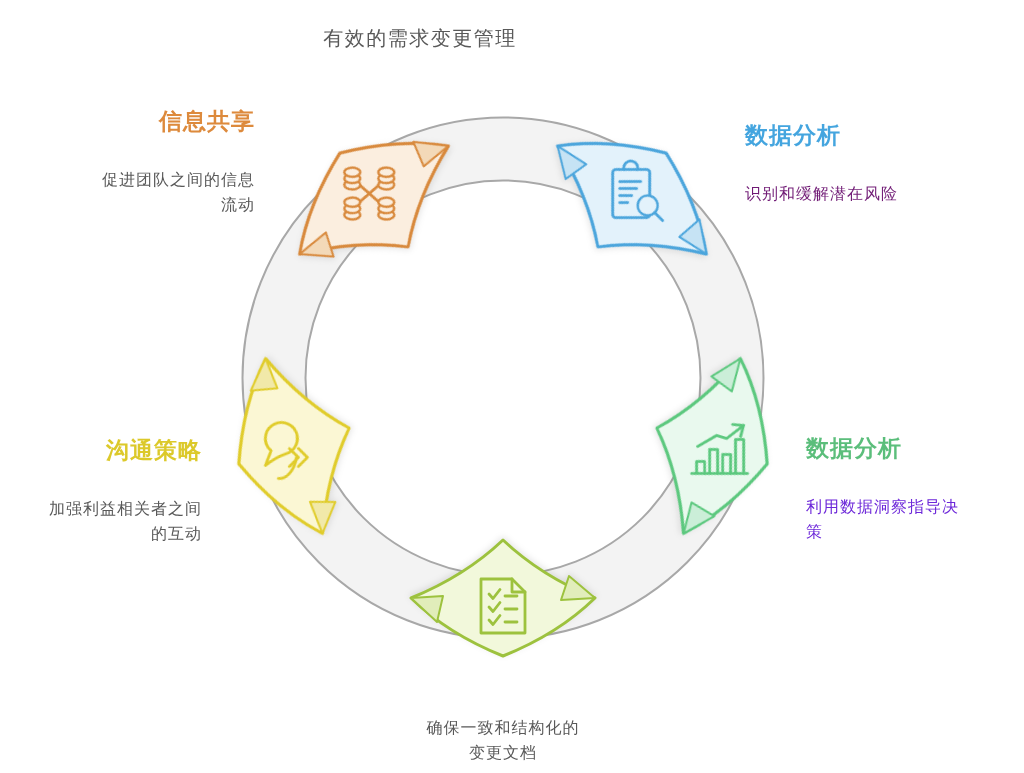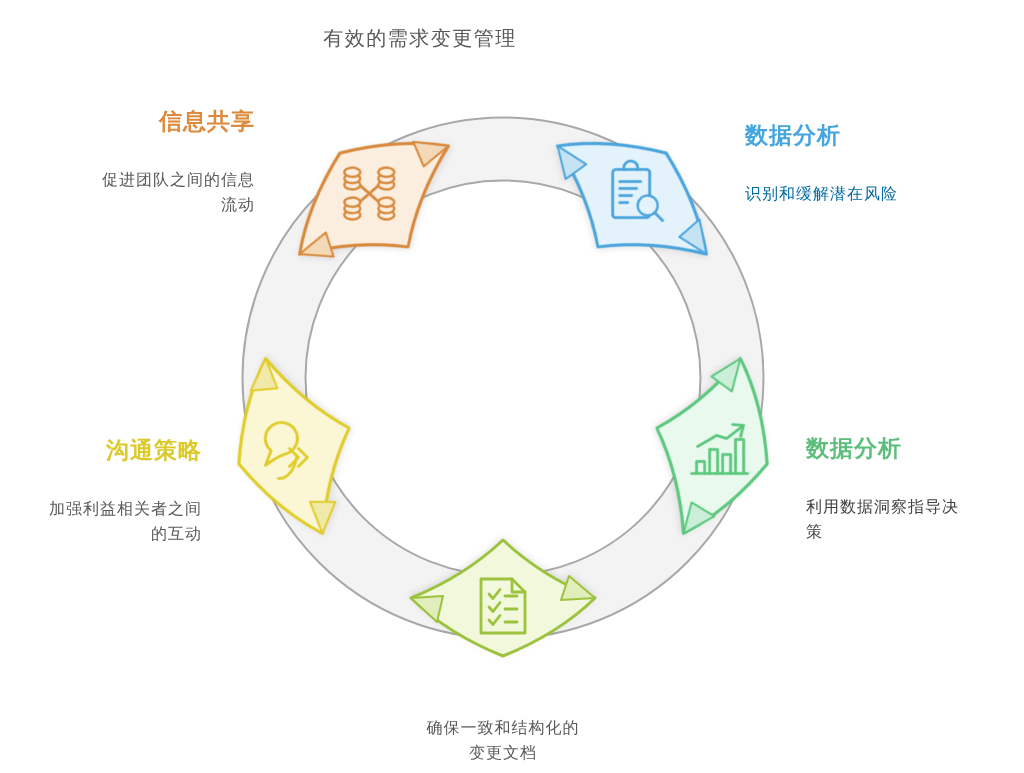--- a/index.html
+++ b/index.html
@@ -120,26 +120,26 @@
   </svg>
 
   <div class="node-text nt0" style="--nc: #D8893C; --nf: #FBEEDF; --nd: #F3D9B8; --nl: #DD8A3C;">
     <div class="node-label">信息共享</div>
     <div class="node-desc" style="color: rgb(89, 89, 89);">促进团队之间的信息
 流动</div>
   </div>
 
   <div class="node-text nt1" style="--nc: #4BA5DC; --nf: #E3F2FB; --nd: #C6E3F4; --nl: #44A5DF;">
     <div class="node-label">数据分析</div>
-    <div class="node-desc" style="color: #0369a1;">识别和缓解潜在风险</div>
+    <div class="node-desc" style="color: #701a75;">识别和缓解潜在风险</div>
   </div>
 
   <div class="node-text nt2" style="--nc: #5CC87E; --nf: #E9F9EE; --nd: #CBEED8; --nl: #5BBE7B;">
     <div class="node-label">数据分析</div>
-    <div class="node-desc" style="color: #404040; font-family: Liberation Serif, serif;">利用数据洞察指导决
+    <div class="node-desc" style="color: #6d28d9; font-family: Liberation Serif, serif;">利用数据洞察指导决
 策</div>
   </div>
 
   <div class="node-text nt3" style="--nc: #9DC23E; --nf: #F2F8DB; --nd: #E1EDBA; --nl: #8FC63F;">
     <div class="node-desc" style="color: rgb(89, 89, 89);">确保一致和结构化的
 变更文档</div>
   </div>
 
   <div class="node-text nt4" style="--nc: #E0CC2B; --nf: #FBF7D4; --nd: #F1E9A9; --nl: #DCC92A;">
     <div class="node-label">沟通策略</div>

